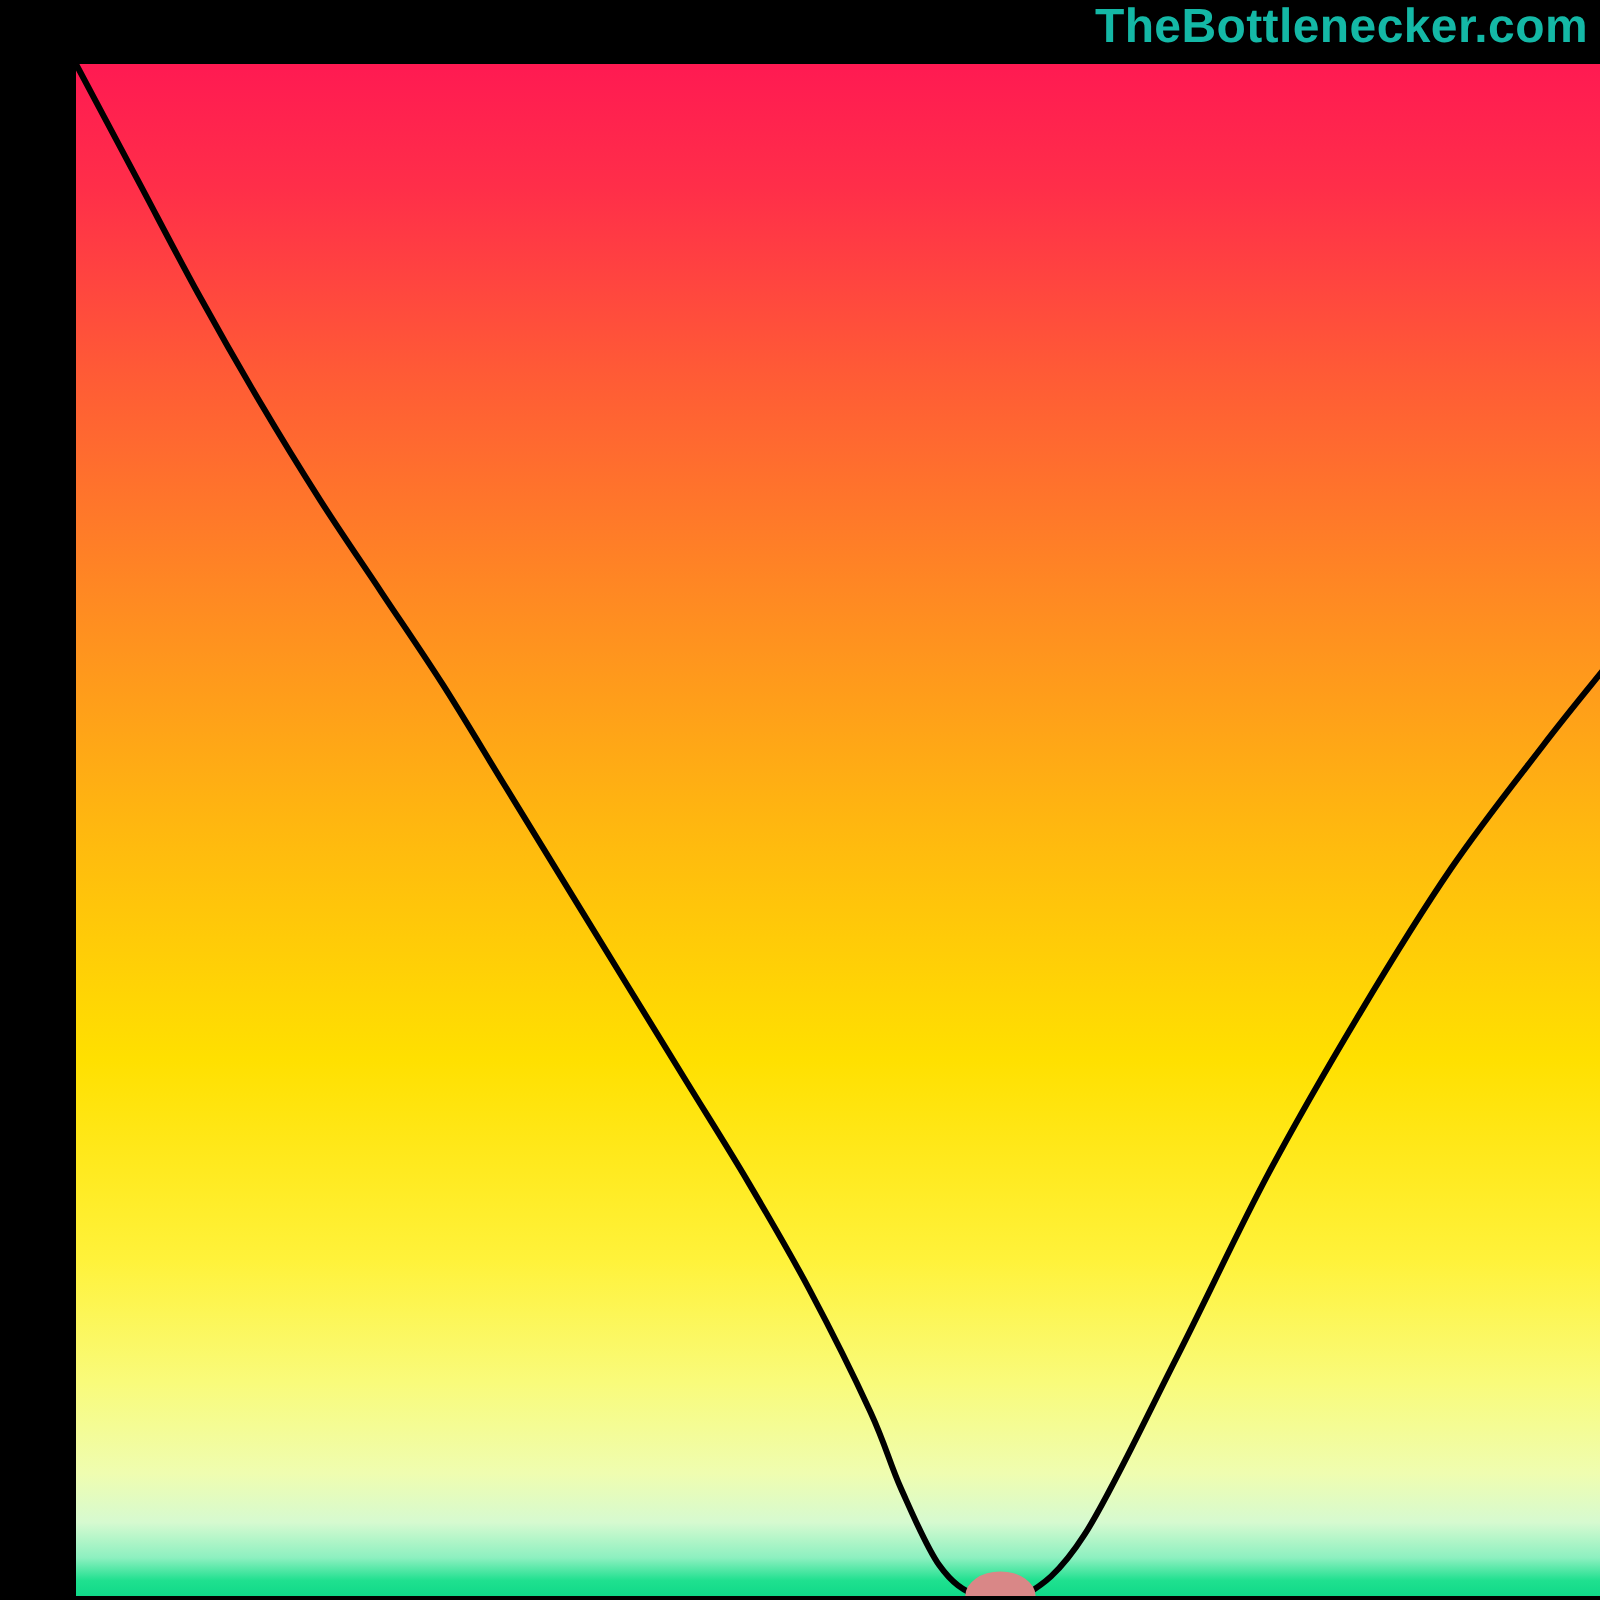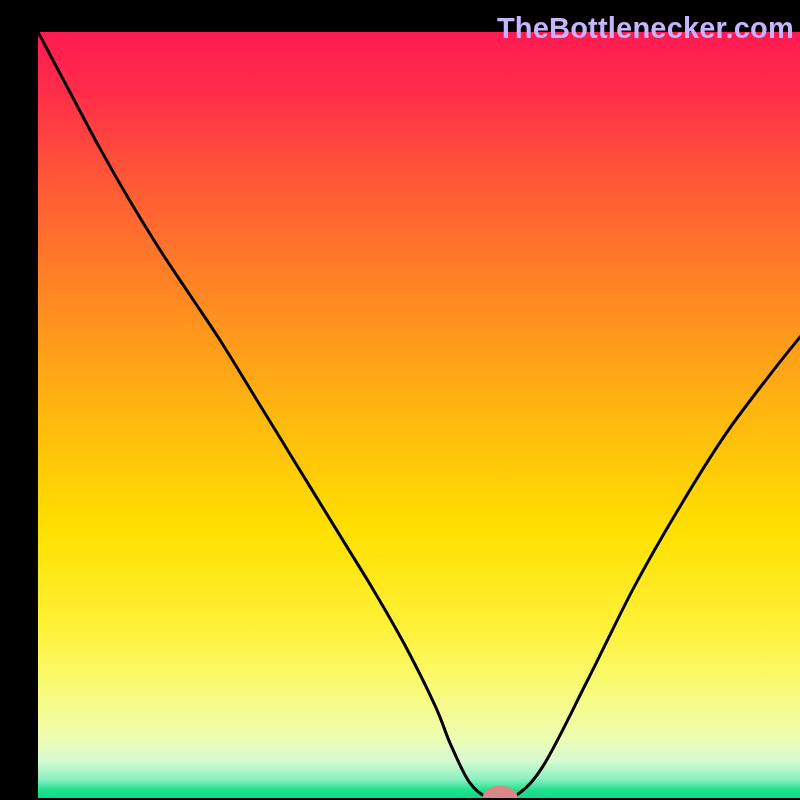--- a/index.html
+++ b/index.html
@@ -10,25 +10,25 @@
     background: #000000;
     overflow: hidden;
   }
   .container {
     position: relative;
     width: 800px;
     height: 800px;
   }
   .watermark {
     position: absolute;
-    top: 12px;
+    top: 0px;
     right: 6px;
-    color: #c4b5fd;
+    color: #14b8a6;
     font-family: Arial, Helvetica, sans-serif;
-    font-size: 29px;
+    font-size: 24px;
     font-weight: 600;
     letter-spacing: 0.2px;
     z-index: 5;
   }
   .plot-wrap {
     position: absolute;
     left: 0;
     top: 0;
     width: 800px;
     height: 800px;

